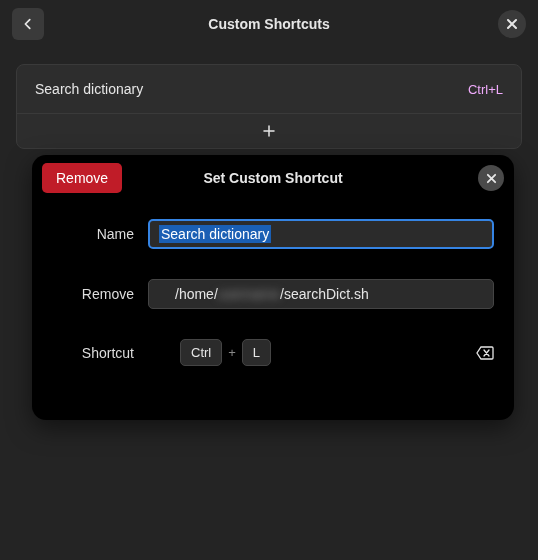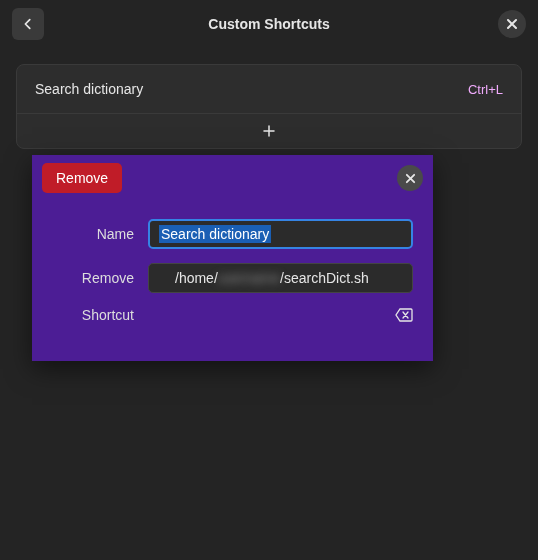--- a/index.html
+++ b/index.html
@@ -11,28 +11,28 @@
 .back-btn { width: 32px; height: 32px; background: #3a3a3a; border-radius: 6px; display: flex; align-items: center; justify-content: center; cursor: pointer; }
 .title { position: absolute; left: 0; right: 0; text-align: center; font-weight: 600; font-size: 14px; pointer-events: none; }
 .close-btn { width: 28px; height: 28px; background: #3a3a3a; border-radius: 50%; display: flex; align-items: center; justify-content: center; margin-left: auto; cursor: pointer; }
 
 .content { padding: 16px; }
 .list-card { background: #2d2d2d; border: 1px solid #3a3a3a; border-radius: 8px; overflow: hidden; }
 .list-item { display: flex; align-items: center; justify-content: space-between; padding: 16px 18px; font-size: 14px; }
 .list-item .sc { color: #f0abfc; font-size: 13px; }
 .add-row { display: flex; justify-content: center; padding: 10px; border-top: 1px solid #3a3a3a; cursor: pointer; }
 
-.overlay { position: absolute; top: 155px; left: 32px; width: 401px; background: #4c1d95; border-radius: 0; box-shadow: 0 8px 24px rgba(0,0,0,0.5); }
+.overlay { position: absolute; top: 155px; left: 32px; width: 482px; background: #000000; border-radius: 14px; box-shadow: 0 8px 24px rgba(0,0,0,0.5); }
 .dlg-header { display: flex; align-items: center; padding: 8px 10px; position: relative; }
 .remove-btn { background: #c01c28; color: #fff; border: none; padding: 7px 14px; border-radius: 5px; font-size: 14px; font-weight: 500; cursor: pointer; }
 .dlg-title { position: absolute; left: 0; right: 0; text-align: center; font-weight: 600; font-size: 14px; pointer-events: none; }
 .dlg-close { width: 26px; height: 26px; background: #4a4a4a; border-radius: 50%; display: flex; align-items: center; justify-content: center; margin-left: auto; cursor: pointer; }
 
 .dlg-body { padding: 18px 20px 24px 20px; }
-.row { display: flex; align-items: center; margin-bottom: 14px; }
+.row { display: flex; align-items: center; margin-bottom: 30px; }
 .label { width: 96px; text-align: right; padding-right: 14px; font-size: 14px; color: #ddd; }
 .field { flex: 1; background: #2b2b2b; border: 1px solid #444; border-radius: 5px; padding: 6px 26px; color: #e6e6e6; font-size: 14px; outline: none; }
 .field.focused { border: 2px solid #3584e4; padding: 5px 9px; }
 .sel { background: #1a5fb4; color: #fff; padding: 1px 2px; }
 .blur { filter: blur(4px); color: #888; }
 
 .shortcut-row { display: flex; align-items: center; gap: 32px; }
 .keys { display: flex; align-items: center; gap: 6px; flex: 1; }
 .key { background: #2b2b2b; border: 1px solid #444; border-radius: 5px; padding: 5px 10px; font-size: 13px; }
 .plus-sep { color: #888; font-size: 13px; }
@@ -68,37 +68,43 @@
         <svg width="14" height="14" viewBox="0 0 14 14">
             <path d="M7 2 V12 M2 7 H12" stroke="#e6e6e6" stroke-width="1.5" stroke-linecap="round"></path>
           </svg>
       </div>
     </div>
   </div>
 
   <div class="overlay">
     <div class="dlg-header">
       <button class="remove-btn">Remove</button>
+      <div class="dlg-title">Set Custom Shortcut</div>
       <div class="dlg-close">
         <svg width="11" height="11" viewBox="0 0 12 12">
             <path d="M2 2 L10 10 M10 2 L2 10" stroke="#e6e6e6" stroke-width="2" stroke-linecap="round"></path>
           </svg>
       </div>
     </div>
     <div class="dlg-body">
       <div class="row">
         <div class="label">Name</div>
         <div class="field focused"><span class="sel">Search dictionary</span></div>
       </div>
       <div class="row">
         <div class="label">Remove</div>
         <div class="field"><span>/home/</span><span class="blur">username</span><span>/searchDict.sh</span></div>
       </div>
       <div class="row shortcut-row">
         <div class="label">Shortcut</div>
+        <div class="keys">
+          <span class="key">Ctrl</span>
+          <span class="plus-sep">+</span>
+          <span class="key">L</span>
+        </div>
         <div class="clear-sc">
           <svg width="18" height="14" viewBox="0 0 18 14">
               <path d="M5 1 H16 Q17 1 17 2 V12 Q17 13 16 13 H5 L1 7 Z" fill="none" stroke="#e6e6e6" stroke-width="1.3"></path>
               <path d="M8 4 L13 10 M13 4 L8 10" stroke="#e6e6e6" stroke-width="1.3" stroke-linecap="round"></path>
             </svg>
         </div>
       </div>
     </div>
   </div>
 </div>

